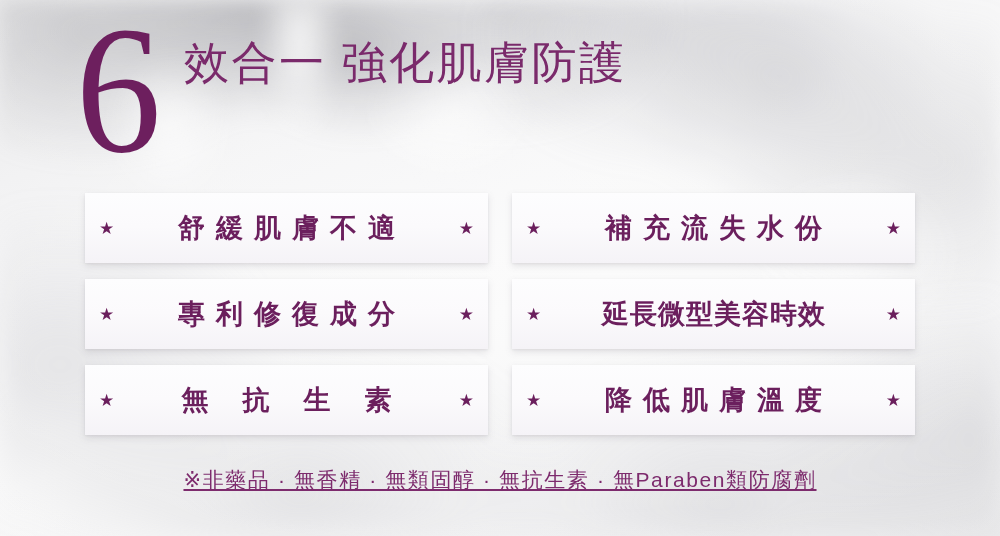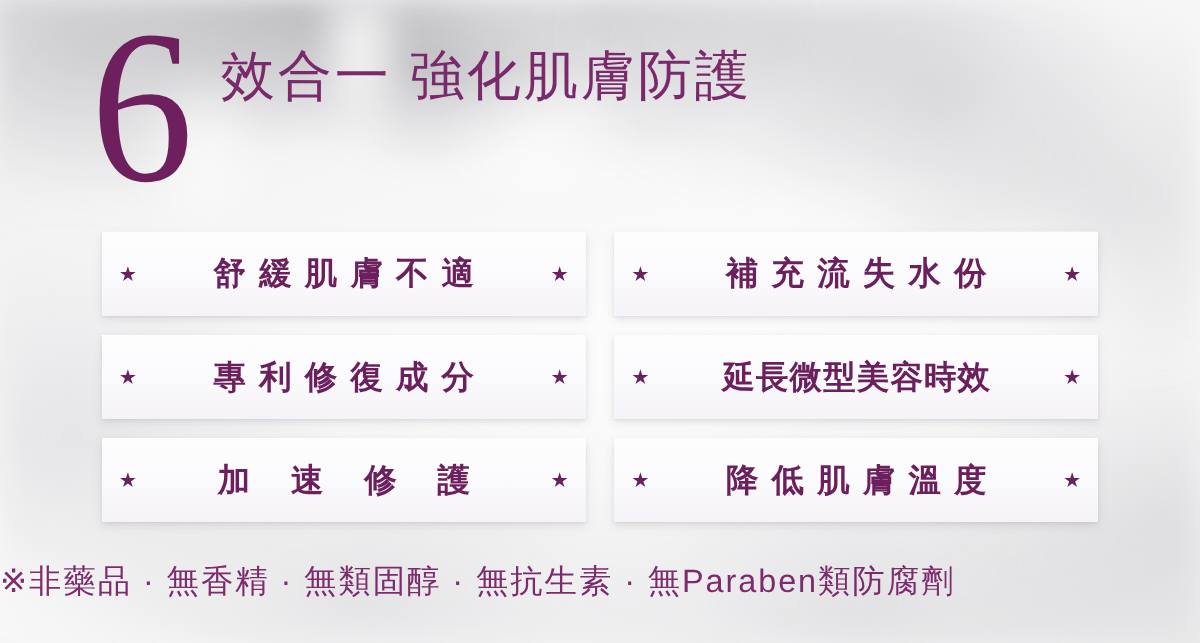--- a/index.html
+++ b/index.html
@@ -140,25 +140,27 @@
     white-space:nowrap;
   }
   .sp-wide  { letter-spacing:11px; text-indent:11px;text-align:center; }
   .sp-xwide { letter-spacing:34px; text-indent:34px; }
   .sp-tight { letter-spacing:1px;  text-indent:1px;font-family:Liberation Mono, monospace;  }
 
   
   .disclaimer {
     position:absolute;
     left:0; right:0; top:466px;
-    font-size:27px;
+    text-align:center;
+    font-size:21px;
     font-weight:400;
     color:#7d2b6d;
     letter-spacing:1.6px;
     white-space:nowrap;
+    text-decoration:underline;
   }
 </style>
 </head>
 <body>
 
 <div id="poster">
 
   <div class="bg-layer bg-base"></div>
   <div class="bg-layer bg-smoke-a"></div>
   <div class="bg-layer bg-smoke-b"></div>
@@ -191,21 +193,21 @@
           <span class="card-text sp-wide">專利修復成分</span>
           <span class="star">★</span>
         </div>
         <div class="card">
           <span class="star">★</span>
           <span class="card-text sp-tight">延長微型美容時效</span>
           <span class="star">★</span>
         </div>
         <div class="card">
           <span class="star">★</span>
-          <span class="card-text sp-xwide">加速修護</span>
+          <span class="card-text sp-xwide">無抗生素</span>
           <span class="star">★</span>
         </div>
         <div class="card">
           <span class="star">★</span>
           <span class="card-text sp-wide">降低肌膚溫度</span>
           <span class="star">★</span>
         </div>
       </div>
 
     <div class="disclaimer">※非藥品 · 無香精 · 無類固醇 · 無抗生素 · 無Paraben類防腐劑</div>

